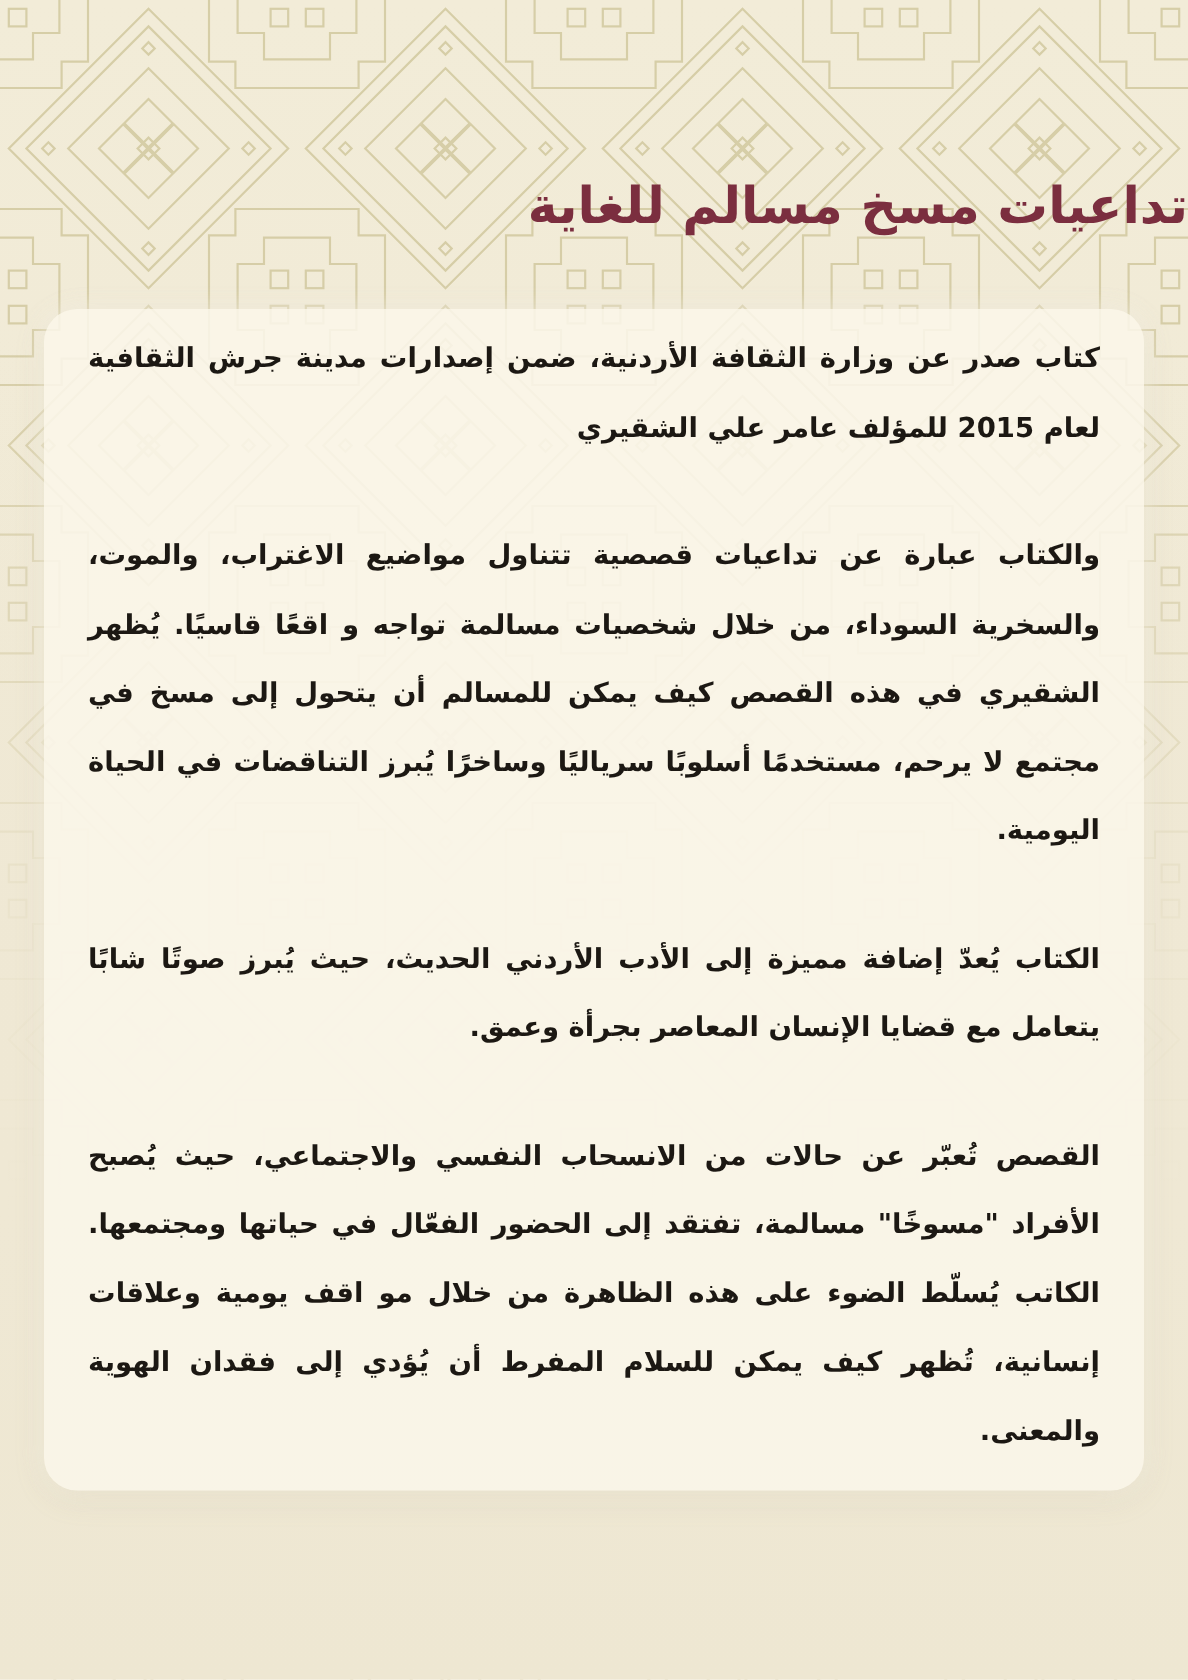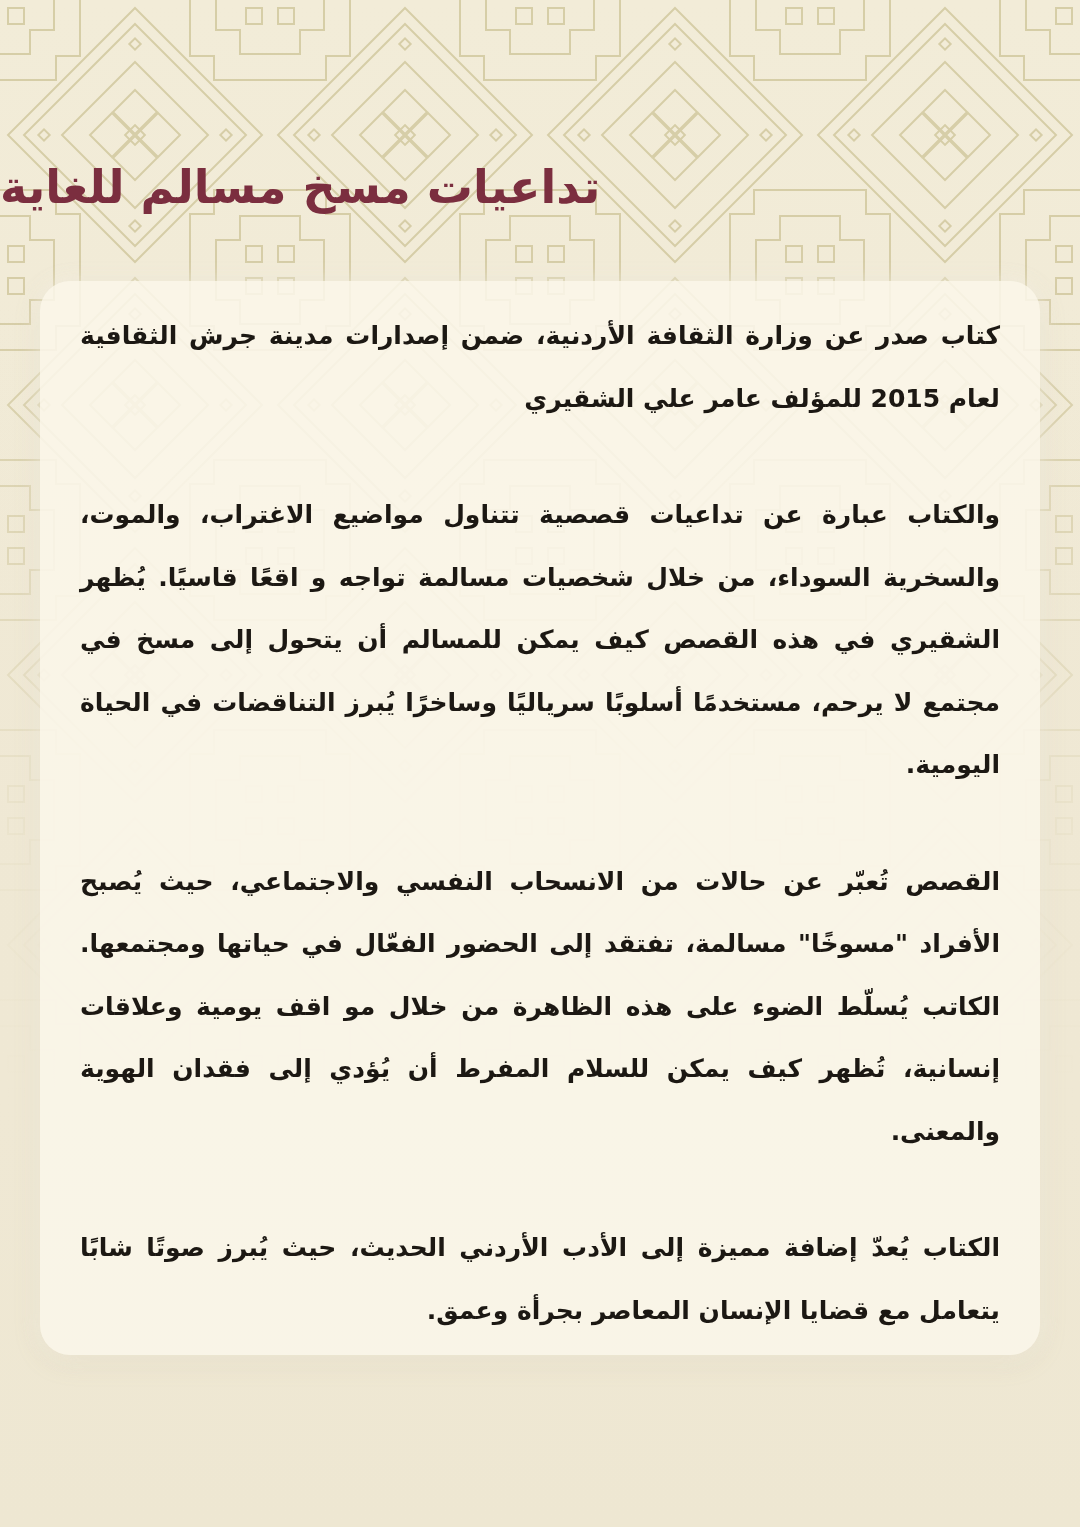--- a/index.html
+++ b/index.html
@@ -28,36 +28,36 @@
       #efe8d4 72%,
       #eee7d2 100%);
   }
   .title {
     position: absolute;
     top: 160px;
     left: 0;
     width: 100%;
     margin: 0;
     z-index: 2;
-    text-align: left;
+    text-align: right;
     direction: rtl;
     font-size: 46px;
     font-weight: bold;
     letter-spacing: 0;
     color: #7b2e3f;
   }
   .card {
     position: absolute;
     top: 281px;
     left: 40px;
     width: 1000px;
     height: 1074px;
     z-index: 2;
     box-sizing: border-box;
-    padding: 24px 40px;
+    padding: 14px 40px;
     background: rgba(250,246,233,0.88);
     border-radius: 30px;
     box-shadow: 0 6px 28px rgba(176,160,122,0.16), 0 0 18px 4px rgba(250,246,233,0.55);
     direction: rtl;
   }
   .para {
     margin: 0 0 54px 0;
     font-size: 25px;
     font-weight: bold;
     line-height: 2.5;
@@ -107,17 +107,17 @@
     </svg>
   </div>
 
   <div class="bg-fade"></div>
 
   <h1 class="title" lang="ar" dir="rtl">تداعيات مسخ مسالم للغاية</h1>
 
   <section class="card" lang="ar" dir="rtl">
     <p class="para">كتاب صدر عن وزارة الثقافة الأردنية، ضمن إصدارات مدينة جرش الثقافية لعام 2015 للمؤلف عامر علي الشقيري</p>
     <p class="para">والكتاب عبارة عن تداعيات قصصية تتناول مواضيع الاغتراب، والموت، والسخرية السوداء، من خلال شخصيات مسالمة تواجه و اقعًا قاسيًا. يُظهر الشقيري في هذه القصص كيف يمكن للمسالم أن يتحول إلى مسخ في مجتمع لا يرحم، مستخدمًا أسلوبًا سرياليًا وساخرًا يُبرز التناقضات في الحياة اليومية.</p>
+    <p class="para">الكتاب يُعدّ إضافة مميزة إلى الأدب الأردني الحديث، حيث يُبرز صوتًا شابًا يتعامل مع قضايا الإنسان المعاصر بجرأة وعمق.</p>
     <p class="para">القصص تُعبّر عن حالات من الانسحاب النفسي والاجتماعي، حيث يُصبح الأفراد "مسوخًا" مسالمة، تفتقد إلى الحضور الفعّال في حياتها ومجتمعها. الكاتب يُسلّط الضوء على هذه الظاهرة من خلال مو اقف يومية وعلاقات إنسانية، تُظهر كيف يمكن للسلام المفرط أن يُؤدي إلى فقدان الهوية والمعنى.</p>
-    <p class="para">الكتاب يُعدّ إضافة مميزة إلى الأدب الأردني الحديث، حيث يُبرز صوتًا شابًا يتعامل مع قضايا الإنسان المعاصر بجرأة وعمق.</p>
   </section>
 
 </div>
 
 </body></html>

